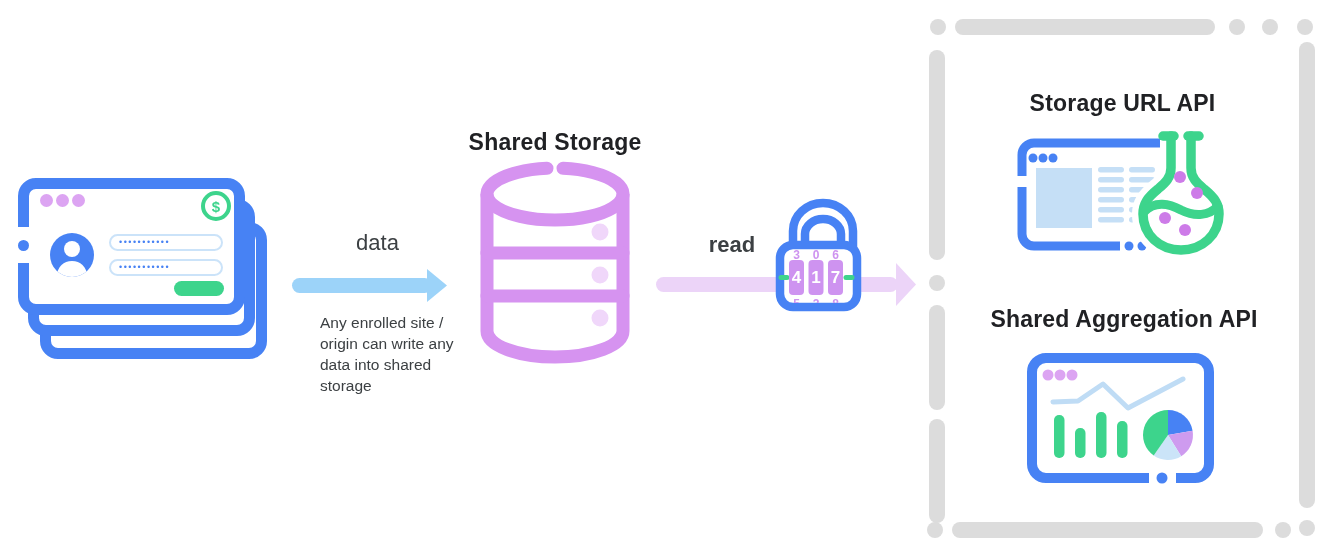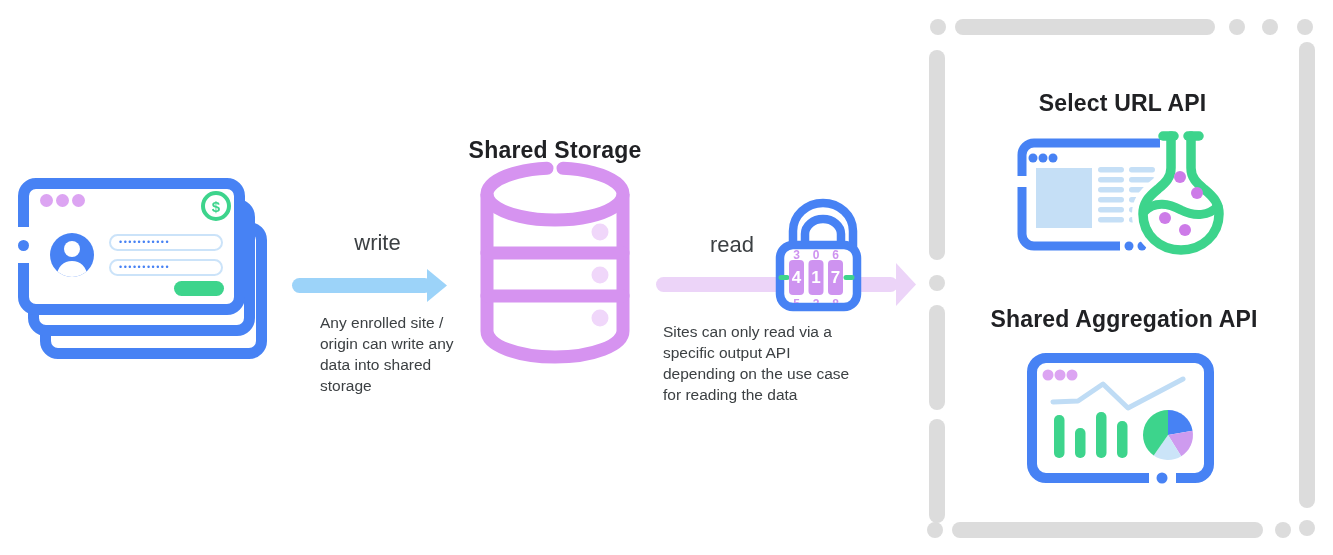--- a/index.html
+++ b/index.html
@@ -45,58 +45,54 @@
     <div class="pw-field" style="left:80px;top:70px;">
       <span class="pw-dots">•••••••••••</span>
     </div>
 
     <div class="abs" style="left:145px;top:92px;width:50px;height:15px;border-radius:8px;background:#3DD48C;"></div>
   </div>
 
   <div class="abs" style="left:16px;top:227px;width:14px;height:36px;background:#fff;"></div>
   <div class="abs" style="left:18px;top:240px;width:11px;height:11px;border-radius:50%;background:#4782F4;"></div>
 
-  <div class="abs flow-label" style="left:300px;top:230px;width:155px;">write</div>
+  <div class="abs flow-label" style="left:300px;top:230px;width:155px;">data</div>
   <svg class="abs" style="left:291px;top:262px;" width="162" height="46">
     <rect x="1" y="16" width="140" height="15" rx="7.5" fill="#9CD3F9"></rect>
     <polygon points="136,7 156,23.5 136,40" fill="#9CD3F9"></polygon>
   </svg>
   <div class="abs caption" style="left:292px;top:312px;width:180px;margin-left:28px;">Any enrolled site /
 origin can write any
 data into shared
 storage</div>
 
-  <div class="abs title" style="left:430px;top:129px;width:250px;margin-top:8px;">Shared Storage</div>
+  <div class="abs title" style="left:430px;top:129px;width:250px;">Shared Storage</div>
   <svg class="abs" style="left:468px;top:158px;" width="174" height="206">
 
     <ellipse cx="87" cy="36" rx="68" ry="26" fill="#fff"></ellipse>
     <rect x="19" y="36" width="136" height="137" fill="#fff"></rect>
     <ellipse cx="87" cy="173" rx="68" ry="26" fill="#fff"></ellipse>
 
     <path d="M 95,10.3 A 68 26 0 1 1 79,10.3" fill="none" stroke="#D693F0" stroke-width="13" stroke-linecap="round"></path>
     <line x1="19" y1="36" x2="19" y2="173" stroke="#D693F0" stroke-width="13"></line>
     <line x1="155" y1="36" x2="155" y2="173" stroke="#D693F0" stroke-width="13"></line>
     <path d="M 19,173 A 68 26 0 0 0 155,173" fill="none" stroke="#D693F0" stroke-width="13"></path>
     <line x1="19" y1="95" x2="155" y2="95" stroke="#D693F0" stroke-width="13" stroke-linecap="round"></line>
     <line x1="19" y1="138" x2="155" y2="138" stroke="#D693F0" stroke-width="13" stroke-linecap="round"></line>
 
     <circle cx="132" cy="74" r="8.5" fill="#F0D7FA"></circle>
     <circle cx="132" cy="117" r="8.5" fill="#F0D7FA"></circle>
     <circle cx="132" cy="160" r="8.5" fill="#F0D7FA"></circle>
   </svg>
 
-  <div class="abs flow-label" style="left:672px;top:232px;width:120px;">read</div>
+  <div class="abs flow-label" style="left:672px;top:232px;width:120px;font-weight:bold;">read</div>
   <svg class="abs" style="left:654px;top:260px;" width="264" height="50">
     <rect x="2" y="17" width="242" height="15" rx="7.5" fill="#ECD4F8"></rect>
     <polygon points="242,3 262,24.5 242,46" fill="#ECD4F8"></polygon>
   </svg>
-  <div class="abs caption" style="left:663px;top:321px;width:245px;">Sites can only read via a
-specific output API
-depending on the use case
-for reading the data</div>
 
   <svg class="abs" style="left:770px;top:198px;" width="100" height="118">
     <defs>
       <clipPath id="dialTopClip">
           <rect x="12" y="52" width="73" height="9.5"></rect>
         </clipPath>
       <clipPath id="dialBotClip">
           <rect x="12" y="99" width="73" height="6"></rect>
         </clipPath>
     </defs>
@@ -145,21 +141,21 @@
       <line x1="40" y1="520" x2="335" y2="520"></line>
       <circle cx="363" cy="520" r="8" stroke="none"></circle>
 
       <line x1="17" y1="48" x2="17" y2="242"></line>
       <circle cx="17" cy="273" r="8" stroke="none"></circle>
       <line x1="17" y1="303" x2="17" y2="392"></line>
       <line x1="17" y1="417" x2="17" y2="505"></line>
     </g>
   </svg>
 
-  <div class="abs title" style="left:1000px;top:90px;width:245px;">Select URL API</div>
+  <div class="abs title" style="left:1000px;top:90px;width:245px;">Storage URL API</div>
   <svg class="abs" style="left:1015px;top:130px;" width="215" height="126">
 
     <rect x="7" y="13" width="168" height="103" rx="12" fill="#fff" stroke="#4782F4" stroke-width="9"></rect>
     <circle cx="18" cy="28" r="4.5" fill="#4782F4"></circle>
     <circle cx="28" cy="28" r="4.5" fill="#4782F4"></circle>
     <circle cx="38" cy="28" r="4.5" fill="#4782F4"></circle>
     <rect x="21" y="38" width="56" height="60" fill="#C5DFF6"></rect>
     <g fill="#C5DFF6">
       <rect x="83" y="37" width="26" height="5.5" rx="2.7"></rect>
         <rect x="114" y="37" width="26" height="5.5" rx="2.7"></rect>

